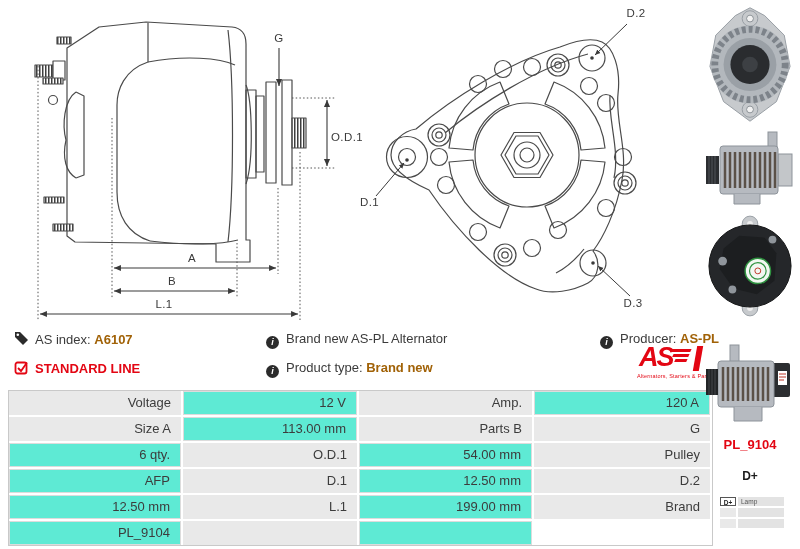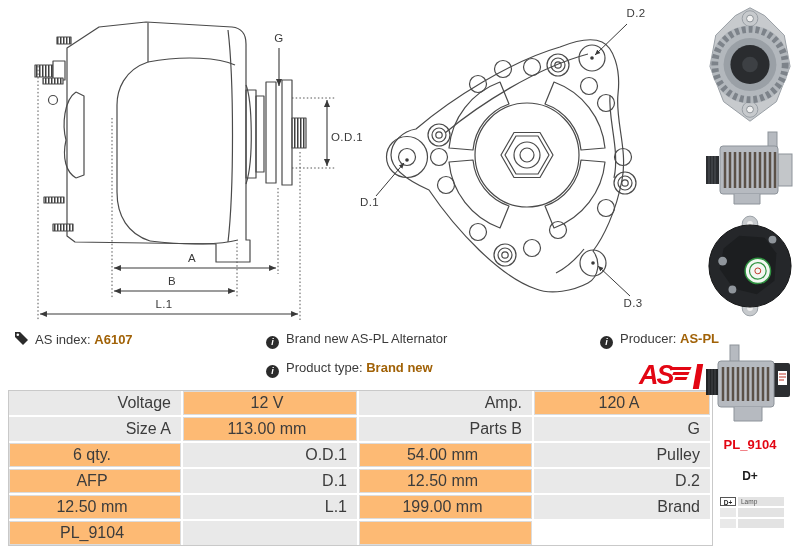--- a/index.html
+++ b/index.html
@@ -13,38 +13,38 @@
   
   .info-line{position:absolute;font-size:13px;white-space:nowrap;}
   .info-line b{color:#a16207;}
   .i-icon{display:inline-block;width:13px;height:13px;border-radius:50%;background:#2b2b2b;color:#fff;
           font-size:9px;font-weight:bold;font-style:italic;text-align:center;line-height:13px;
           margin-right:7px;vertical-align:-2px;}
   .tag-icon,.check-icon{display:inline-block;vertical-align:-2px;margin-right:6px;}
   .red-line{color:#e30613;font-weight:bold;}
 
   
-  .as-logo{position:absolute;top:364px;left:637px;width:66px;text-align:right;}
+  .as-logo{position:absolute;top:346px;left:637px;width:66px;text-align:right;}
   .as-mark{position:relative;width:62px;height:25px;margin:0 auto;}
   .as-text{position:absolute;left:0;top:-2px;font-style:italic;font-weight:bold;font-size:27px;
            line-height:27px;color:#e30613;letter-spacing:-2px;}
   .as-stripe{position:absolute;background:#e30613;height:2.5px;transform:skewX(-25deg);}
   .s1{top:3px;right:10px;width:20px;}
   .s2{top:8px;right:12px;width:16px;}
   .s3{top:13px;right:14px;width:12px;}
   .as-bar{position:absolute;right:0;top:0;width:6px;height:25px;background:#e30613;transform:skewX(-10deg);}
   .as-tagline{font-size:5.5px;color:#e30613;margin-top:2px;white-space:nowrap;letter-spacing:.2px;}
 
   
   .spec-table{position:absolute;left:8px;top:390px;width:703px;border:1px solid #c9c9c9;background:#fff;
               display:grid;grid-template-columns:172px 174px 173px 176px;gap:2px;padding:0;}
-  .cell{height:24px;line-height:24px;font-size:16px;text-align:right;padding:0 10px 0 4px;
+  .cell{height:24px;line-height:24px;font-size:13px;text-align:right;padding:0 10px 0 4px;
         box-sizing:border-box;overflow:hidden;}
   .lbl{background:#e9e9e9;color:#3c3c3c;}
-  .val{background:#fdba74;border:1px solid #dcdcdc;line-height:22px;color:#3c3c3c;text-align:center;}
+  .val{background:#5eead4;border:1px solid #dcdcdc;line-height:22px;color:#3c3c3c;}
 
   
   .right-col{position:absolute;right:0;top:0;width:100px;height:549px;}
   .photo{position:absolute;}
   .plug-code{position:absolute;top:437px;left:0;width:100px;text-align:center;
              color:#e30613;font-weight:bold;font-size:13px;}
   .terminal{position:absolute;top:469px;left:0;width:100px;text-align:center;
             color:#1c1c1c;font-weight:bold;font-size:12px;}
   .legend{position:absolute;top:497px;left:20px;width:64px;}
   .legend-row{display:flex;gap:2px;margin-bottom:2px;}
@@ -196,20 +196,26 @@
     <text x="281" y="307" text-anchor="middle">D.3</text>
   </svg>
 
   <div class="info-line" style="left:14px;top:331px">
     <svg class="tag-icon" width="15" height="15" viewBox="0 0 15 15">
       <path d="M1,6 V1 H6 L14,9 L9,14 Z" fill="#2b2b2b"></path>
         <circle cx="3.8" cy="3.8" r="1.3" fill="#fff"></circle>
     </svg><span>AS index:</span>
     <b>A6107</b>
   </div>
+  <div class="info-line red-line" style="left:14px;top:360px">
+    <svg class="check-icon" width="15" height="15" viewBox="0 0 15 15">
+      <rect x="1.5" y="2.5" width="11" height="11" rx="2" fill="none" stroke="#e30613" stroke-width="1.8"></rect>
+      <path d="M4,8 L7,11 L13,2.5" stroke="#e30613" stroke-width="1.8" fill="none"></path>
+    </svg><span>STANDARD LINE</span>
+  </div>
 
   <div class="info-line" style="left:266px;top:331px">
     <span class="i-icon">i</span><span>Brand new AS-PL Alternator</span>
   </div>
   <div class="info-line" style="left:600px;top:331px">
     <span class="i-icon">i</span><span>Producer:</span>
     <b>AS-PL</b>
   </div>
 
   <div class="info-line" style="left:266px;top:360px">

